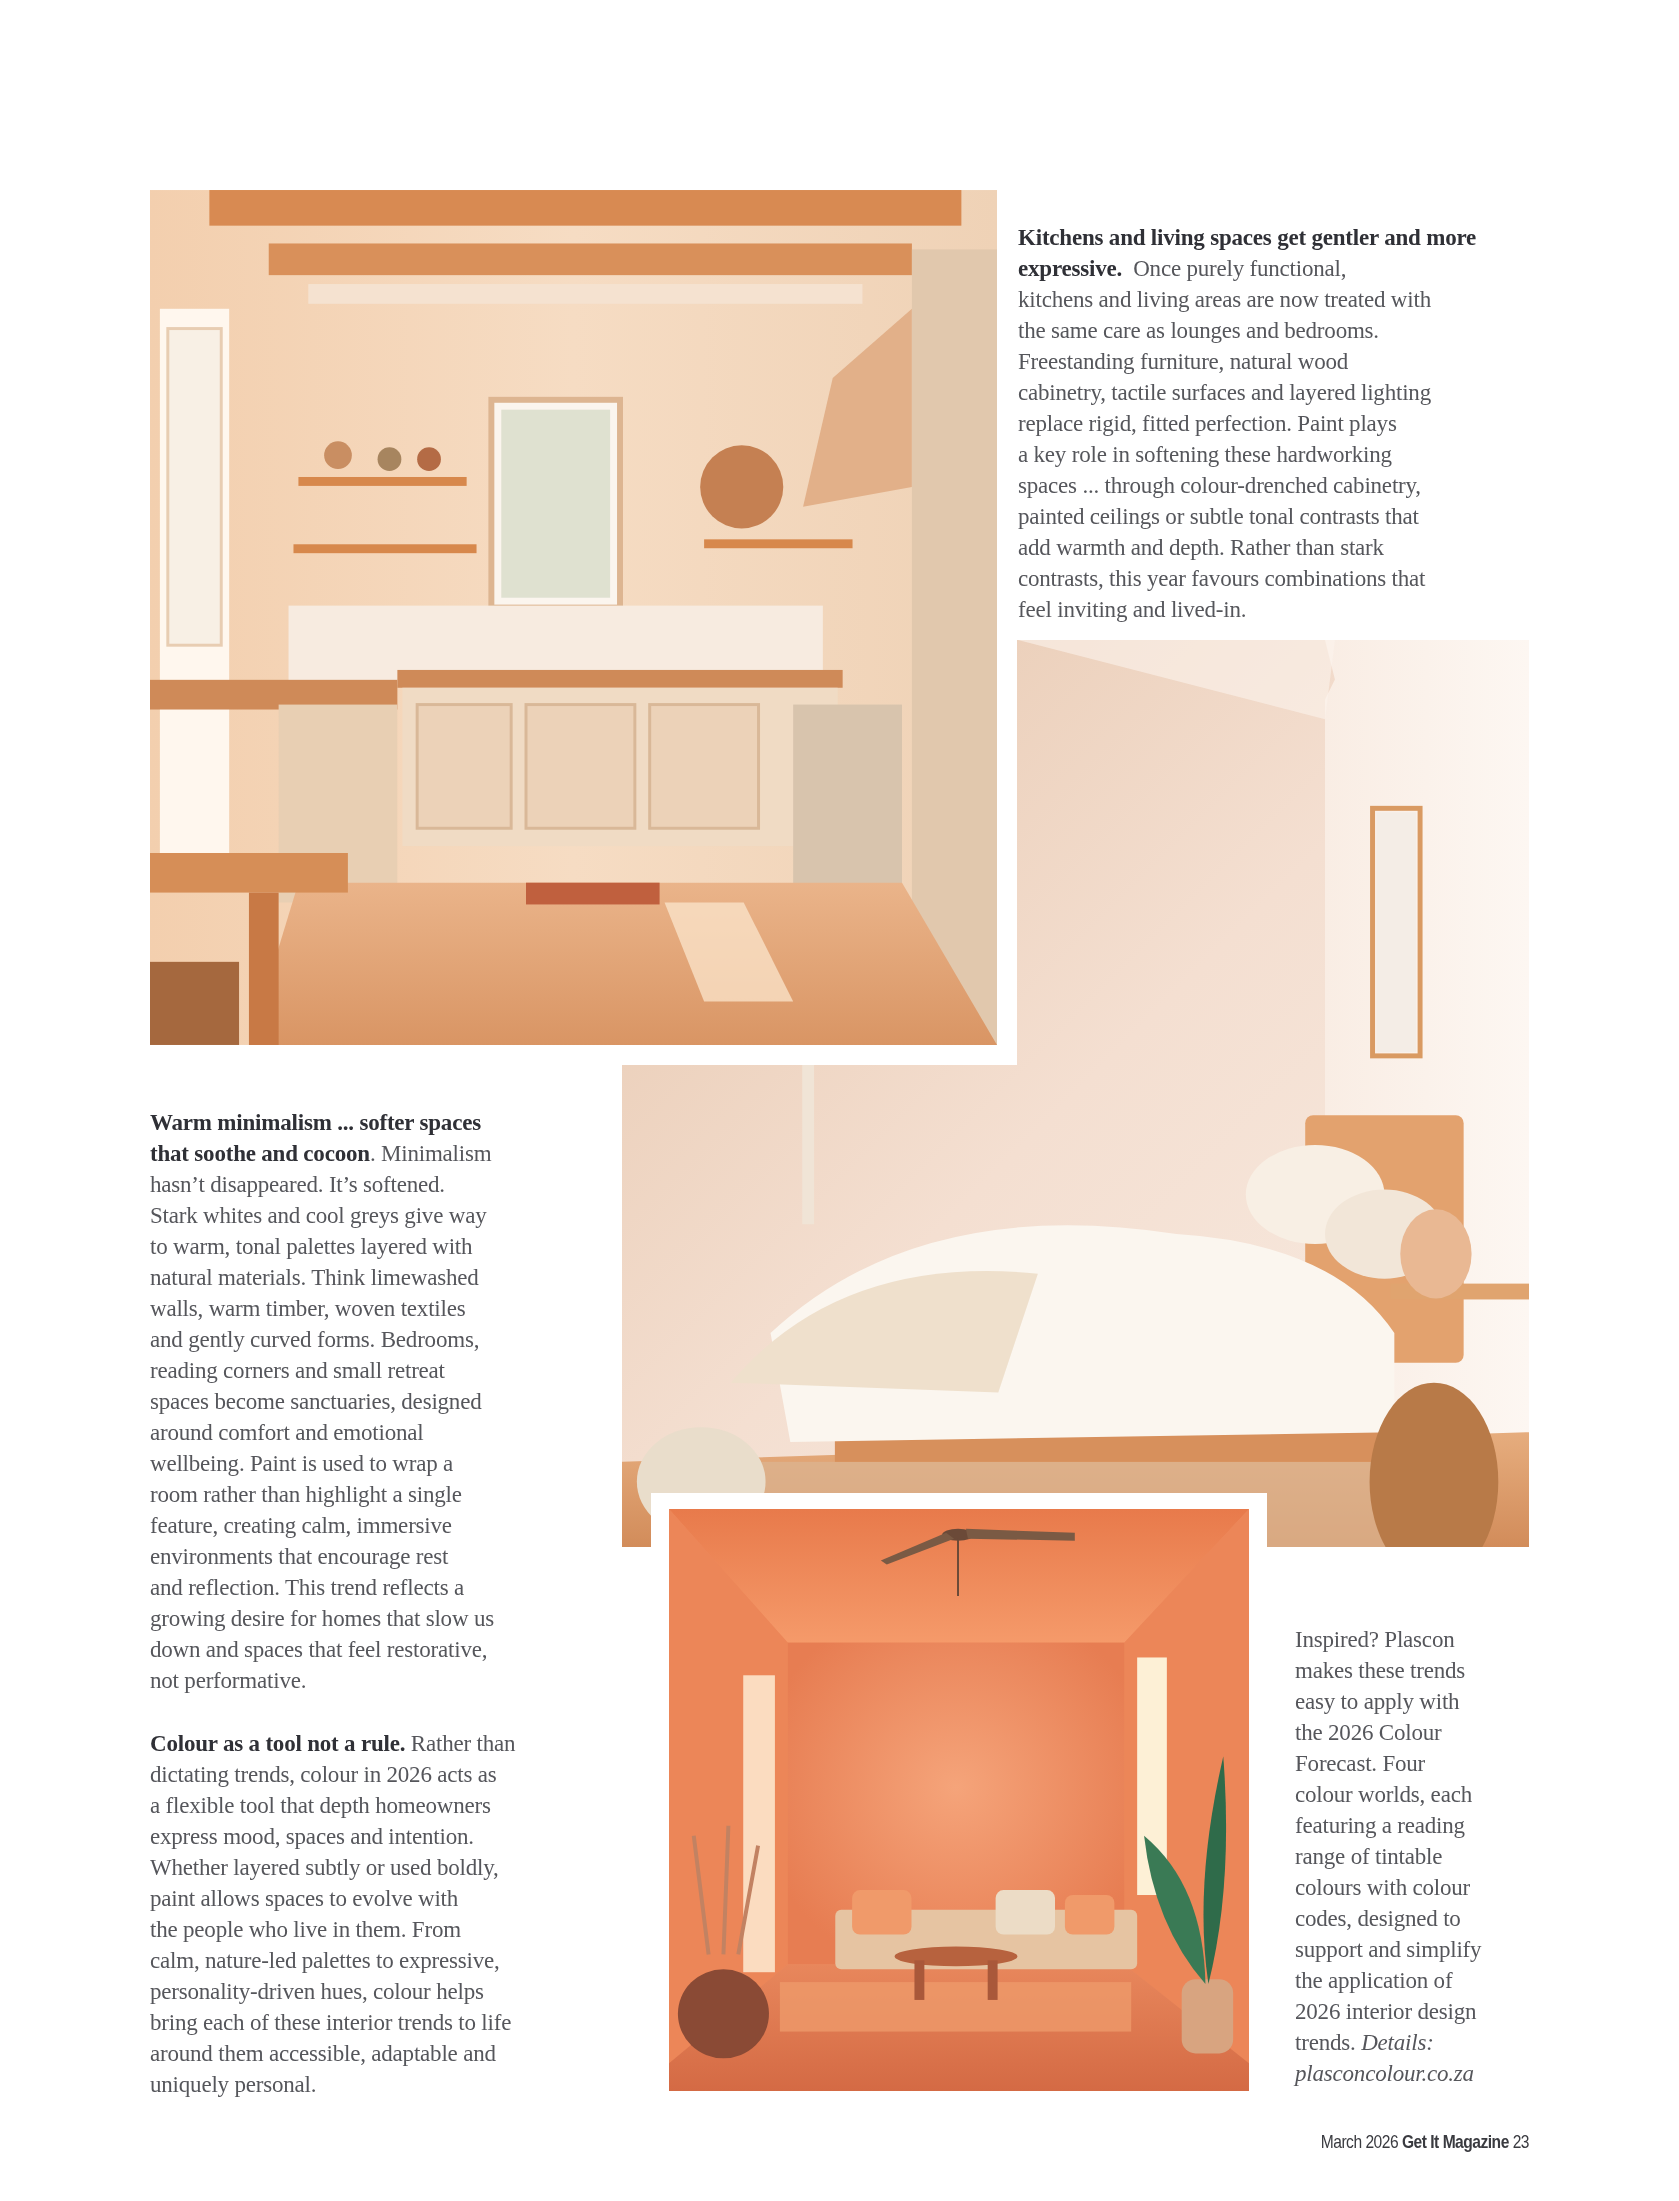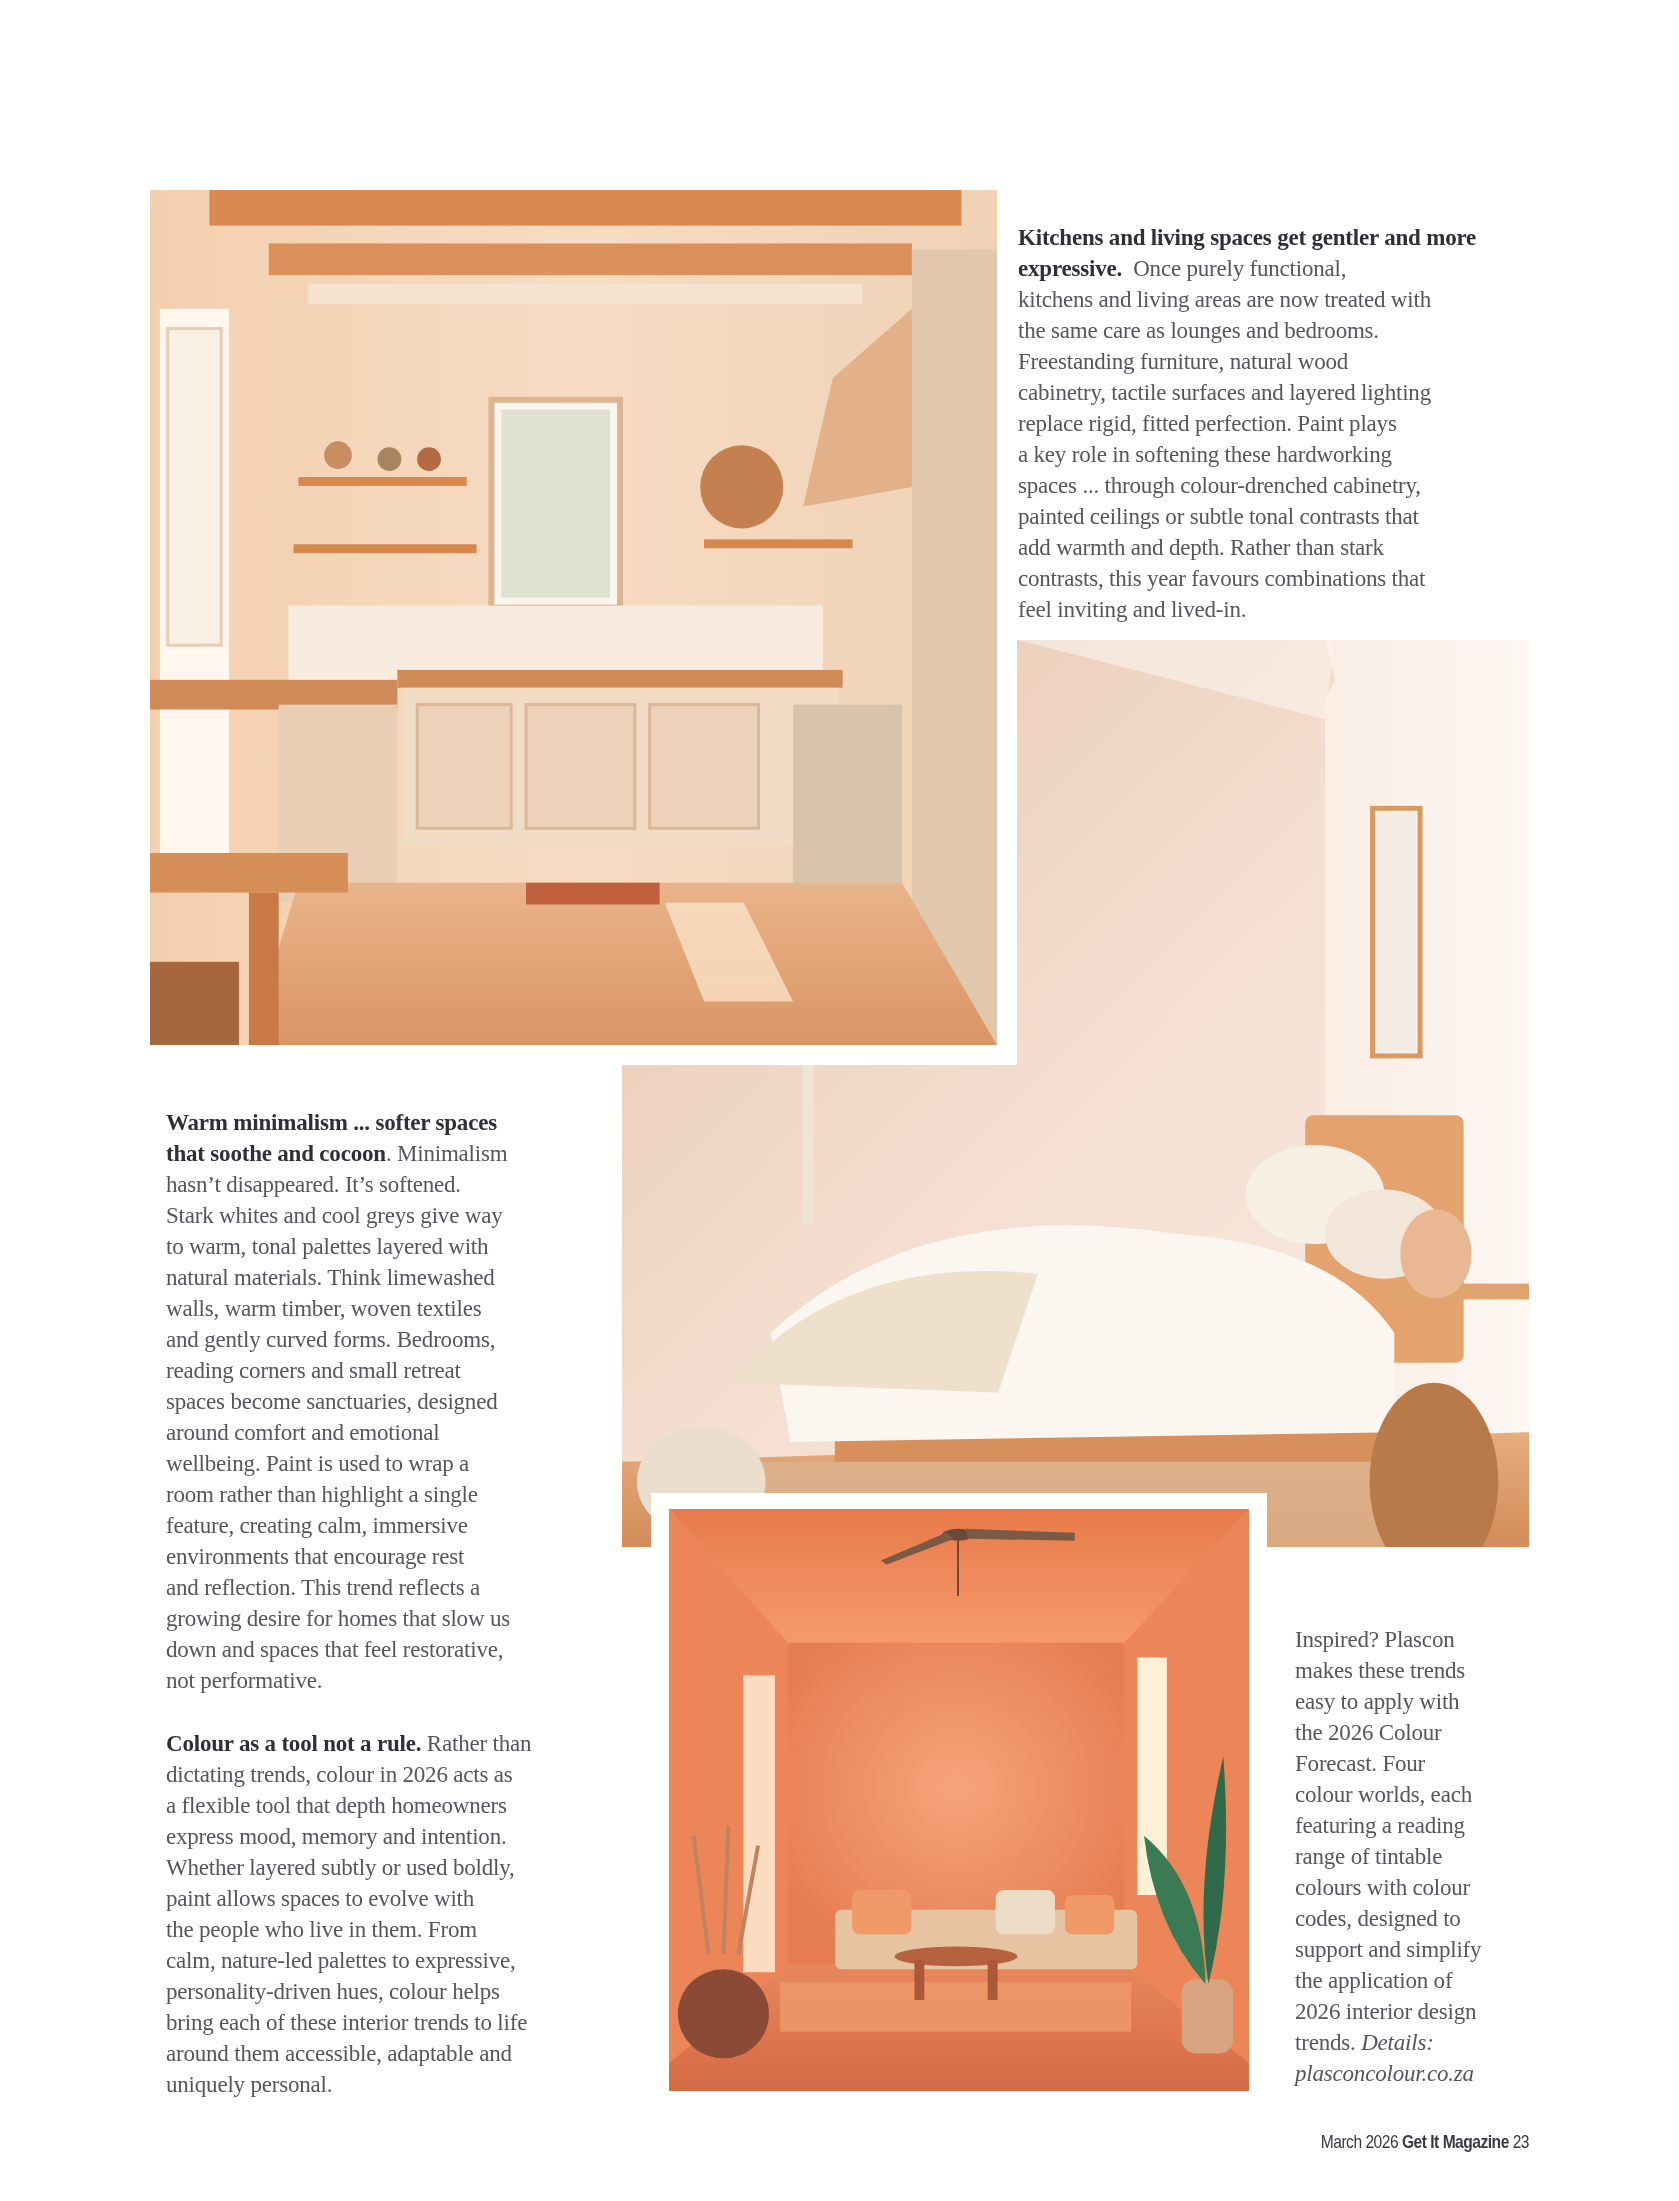--- a/index.html
+++ b/index.html
@@ -189,21 +189,21 @@
     <span>replace rigid, fitted perfection. Paint plays</span><br>
     <span>a key role in softening these hardworking</span><br>
     <span>spaces ... through colour-drenched cabinetry,</span><br>
     <span>painted ceilings or subtle tonal contrasts that</span><br>
     <span>add warmth and depth. Rather than stark</span><br>
     <span>contrasts, this year favours combinations that</span><br>
     <span>feel inviting and lived-in.</span>
   </p>
 </div>
 
-<div class="txt" style="left:166px; top:1107px; width:465px;">
+<div class="txt" style="left:150px; top:1107px; width:465px;">
   <p>
     <b><span>Warm minimalism ... softer spaces</span><br><span>that soothe and cocoon</span></b><span>. Minimalism</span><br>
     <span>hasn’t disappeared. It’s softened.</span><br>
     <span>Stark whites and cool greys give way</span><br>
     <span>to warm, tonal palettes layered with</span><br>
     <span>natural materials. Think limewashed</span><br>
     <span>walls, warm timber, woven textiles</span><br>
     <span>and gently curved forms. Bedrooms,</span><br>
     <span>reading corners and small retreat</span><br>
     <span>spaces become sanctuaries, designed</span><br>
@@ -215,21 +215,21 @@
     <span>and reflection. This trend reflects a</span><br>
     <span>growing desire for homes that slow us</span><br>
     <span>down and spaces that feel restorative,</span><br>
     <span>not performative.</span>
   </p>
   <p style="margin-top:32px;">
     <b>Colour as a tool not a rule.</b>
     <span>Rather than</span><br>
     <span>dictating trends, colour in 2026 acts as</span><br>
     <span>a flexible tool that depth homeowners</span><br>
-    <span>express mood, memory and intention.</span><br>
+    <span>express mood, spaces and intention.</span><br>
     <span>Whether layered subtly or used boldly,</span><br>
     <span>paint allows spaces to evolve with</span><br>
     <span>the people who live in them. From</span><br>
     <span>calm, nature-led palettes to expressive,</span><br>
     <span>personality-driven hues, colour helps</span><br>
     <span>bring each of these interior trends to life</span><br>
     <span>around them accessible, adaptable and</span><br>
     <span>uniquely personal.</span>
   </p>
 </div>

